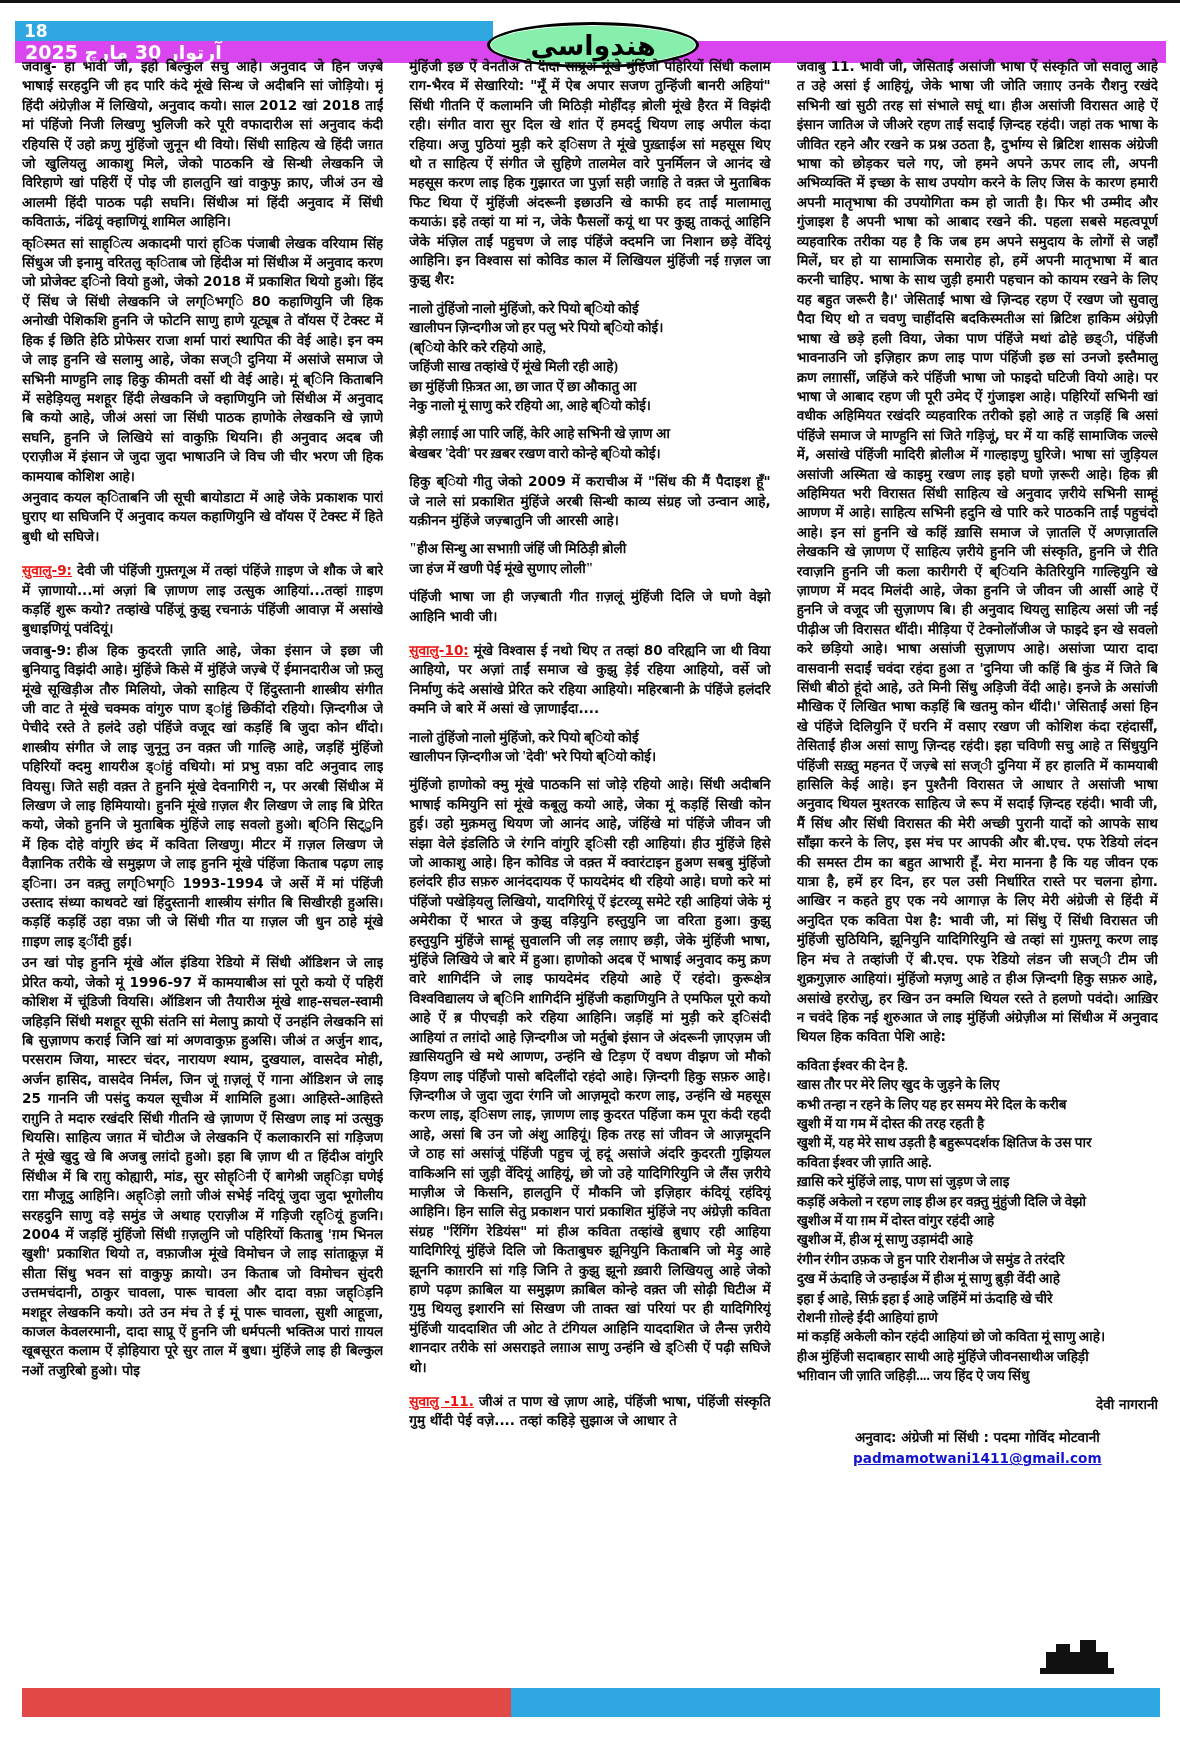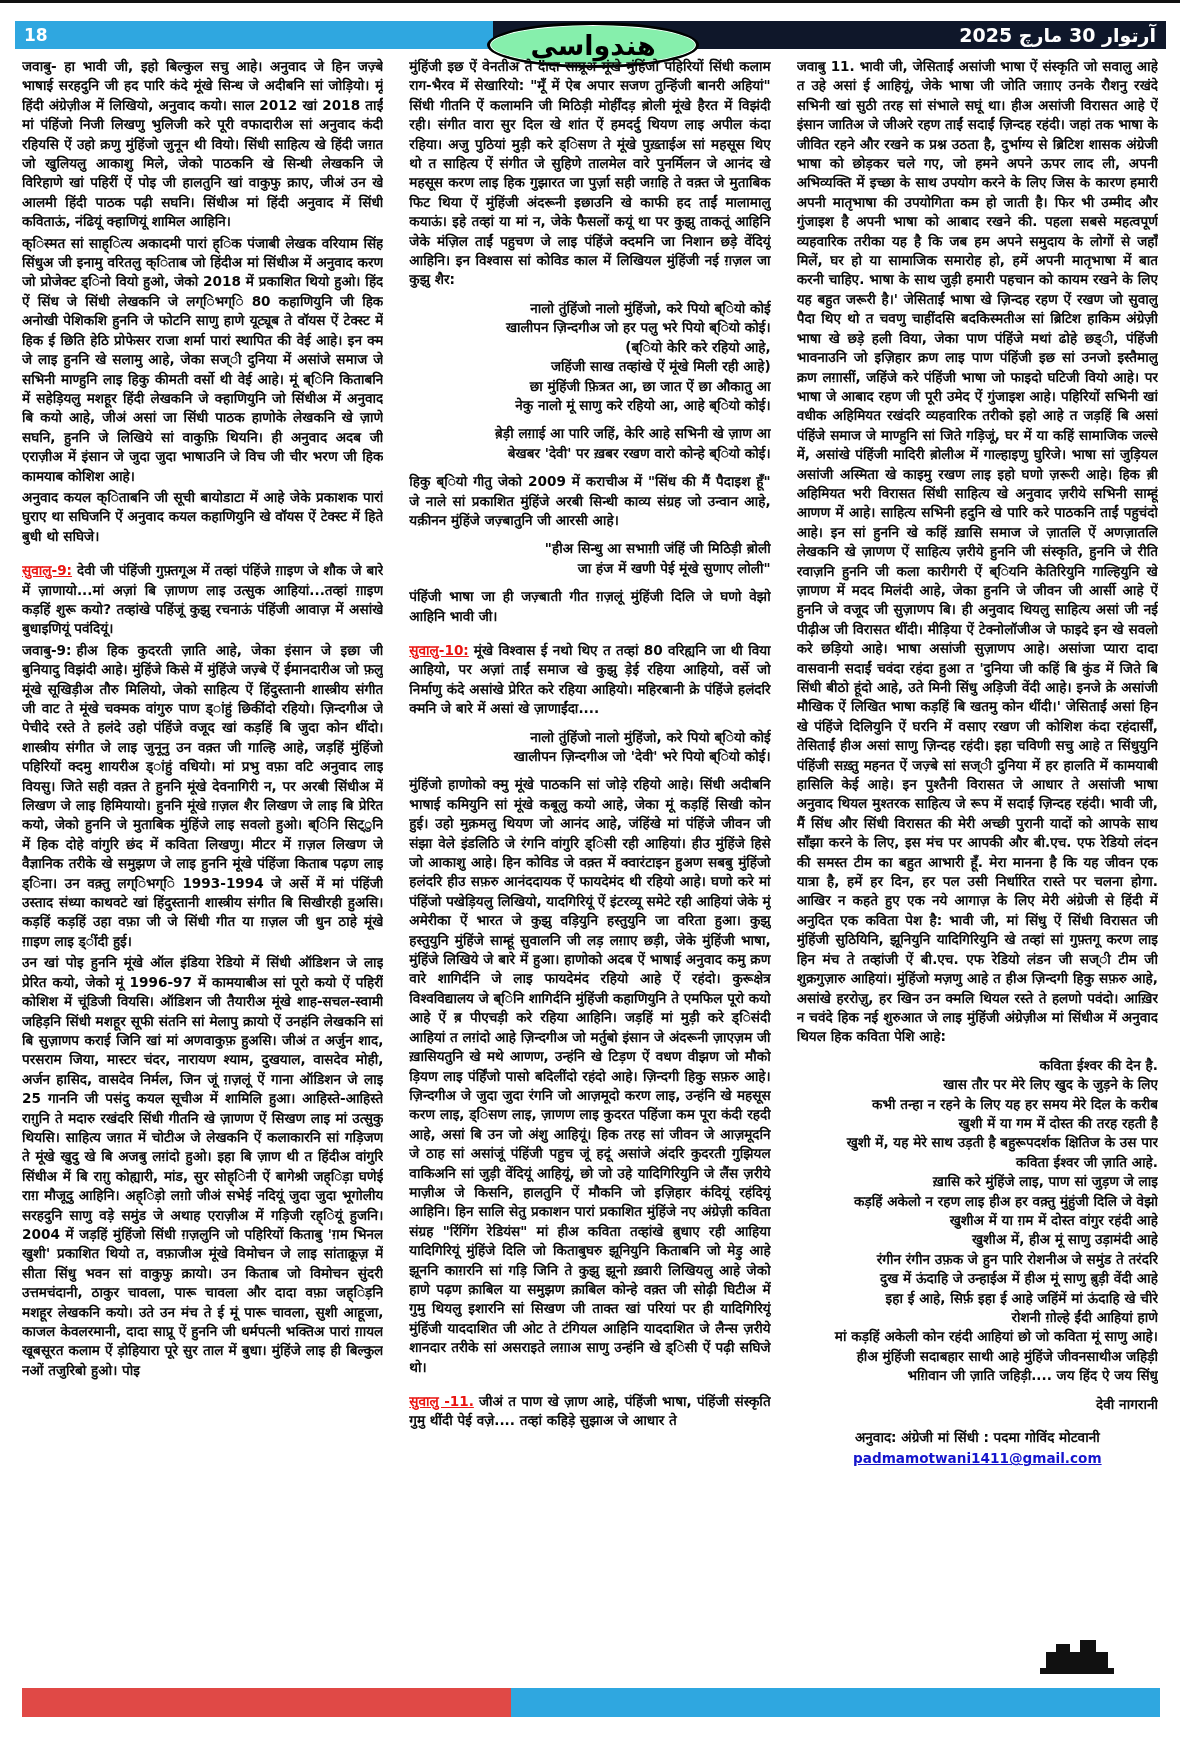--- a/index.html
+++ b/index.html
@@ -3,39 +3,39 @@
 <meta charset="utf-8">
 <style>
   html,body{margin:0;padding:0;}
   body{
     width:1180px;height:1744px;position:relative;background:#ffffff;
     font-family:"DejaVu Sans","Liberation Sans",sans-serif;color:#0a0a0a;
     overflow:hidden;
   }
   .topline{position:absolute;top:0;left:0;right:0;height:3px;background:#121212;}
   
-  .masthead-bar{position:absolute;top:21px;left:15px;right:14px;height:28px;display:flex;}
+  .masthead-bar{position:absolute;top:21px;left:15px;right:14px;height:28px;display:flex;flex-direction:column;}
   .bar-blue{width:41.5%;background:#2FA7E0;display:flex;align-items:center;}
-  .bar-red{flex:1;background:#0f172a;display:flex;align-items:center;justify-content:flex-end;}
+  .bar-red{flex:1;background:#d946ef;display:flex;align-items:center;}
   .page-number{color:#fff;font-size:17px;font-weight:bold;padding-left:9px;}
   .issue-date{color:#fff;font-size:19px;font-weight:bold;direction:rtl;padding-left:10px;padding-right:10px;white-space:nowrap;}
   .masthead-oval{
     position:absolute;left:487px;top:22px;width:206px;height:40px;background:#86efac;
     border:3px solid #000;border-radius:50%;box-shadow:0 0 0 1px #fff inset;
     display:flex;align-items:center;justify-content:center;
     font-size:27px;font-weight:bold;color:#000;direction:rtl;
   }
   
   .content{position:absolute;top:57px;left:22px;right:22px;height:1624px;display:flex;gap:26px;}
   .col{flex:1 1 0;overflow:hidden;text-align:justify;font-size:13.6px;line-height:19.4px;font-weight:bold;}
   .col p{margin:0 0 2px 0;}
   .gap{margin-top:15px !important;}
   .qlead{color:#EA1410;text-decoration:underline;margin-right:5px;}
   .alead{margin-right:5px;}
-  .poem{white-space:pre-line;text-align:right;margin:9px 0 9px 0 !important;}
+  .poem{white-space:pre-line;text-align:left;margin:9px 0 9px 0 !important;font-family:Liberation Serif, serif;}
   .signature{text-align:right;margin-top:4px !important;}
   .translator{text-align:center;margin-top:14px !important;}
   .email-line{text-align:center;margin-top:2px !important;}
   .email-line a{color:#1414cc;text-decoration:underline;font-weight:bold;font-size:13.6px;}
   
   .footer{position:absolute;left:22px;right:20px;bottom:27px;height:29px;display:flex;}
   .f-red{width:43%;background:#E04946;}
   .f-blue{flex:1;background:#2FA7E0;}
   .corner-mark{position:absolute;right:66px;bottom:62px;width:74px;height:44px;}
 </style>

